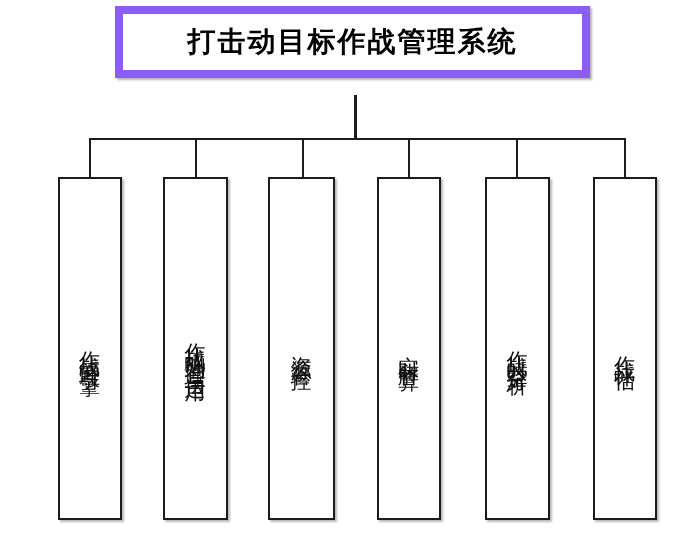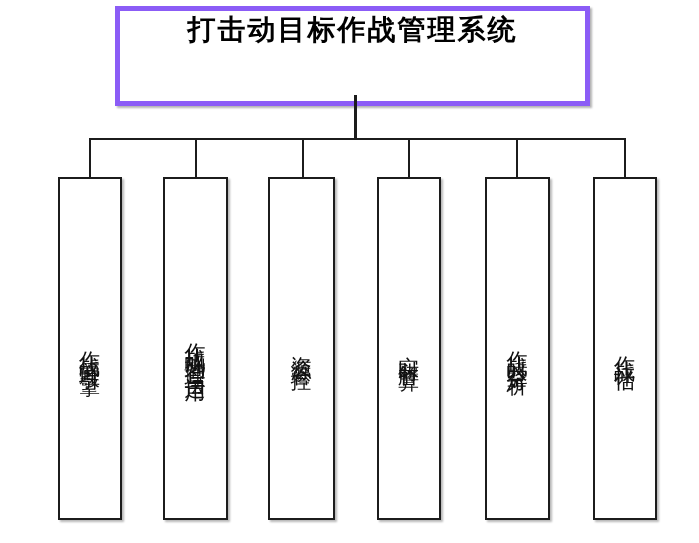--- a/index.html
+++ b/index.html
@@ -13,27 +13,27 @@
     width: 699px;
     height: 543px;
     background: #ffffff;
     overflow: hidden;
   }
   .root-box {
     position: absolute;
     left: 115px;
     top: 6px;
     width: 475px;
-    height: 100px;
+    height: 72px;
     box-sizing: border-box;
-    border: 5px solid #8b5cf6;
+    border: 8px solid #8b5cf6;
     background: #ffffff;
     box-shadow: 2px 2px 2px rgba(0,0,0,0.30);
     display: flex;
-    align-items: flex-start;
+    align-items: center;
     justify-content: center;
   }
   .root-label {
     font-size: 28px;
     font-weight: bold;
     letter-spacing: 2px;
     color: #000000;
     white-space: nowrap;
   }
   .line {

